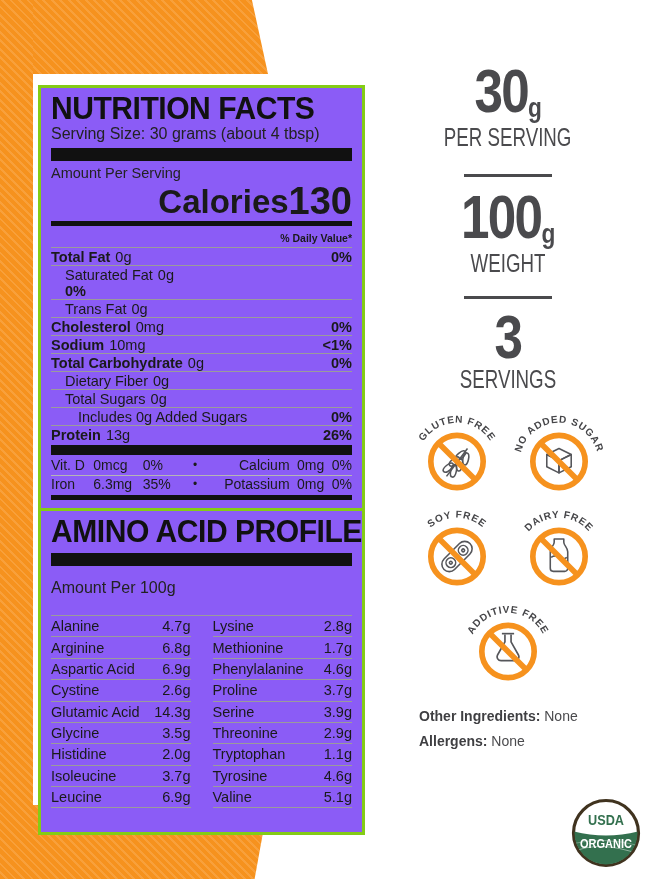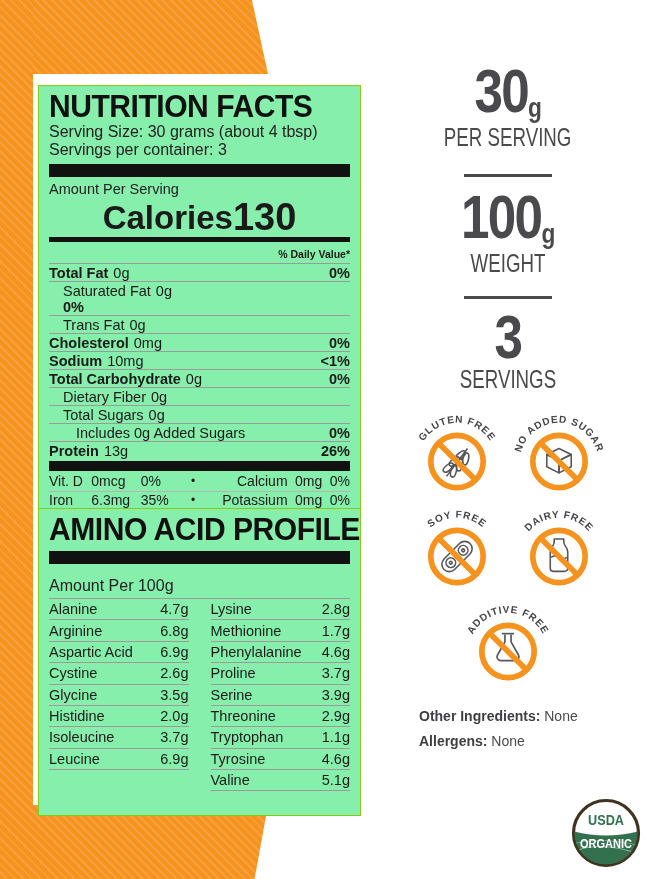--- a/index.html
+++ b/index.html
@@ -12,34 +12,34 @@
     position:absolute;
     background:repeating-linear-gradient(45deg,#f6921e 0 4px,#f8a03b 4px 6px);
   }
   .band-left{left:0;top:0;width:33px;height:879px;}
   .band-top{left:0;top:0;width:268px;height:74px;
     clip-path:polygon(0 0,94% 0,100% 100%,0 100%);}
   .band-bottom{left:0;top:805px;width:268px;height:74px;
     clip-path:polygon(0 0,100% 0,95% 100%,0 100%);}
 
   
-  .panel{position:absolute;left:38px;width:301px;border:1px solid #84cc16;background:#86efac;padding:0 10px;}
+  .panel{position:absolute;left:38px;width:301px;border:3px solid #84cc16;background:#8b5cf6;padding:0 10px;}
   .nf{top:85px;}
   .aa{top:508px;}
   .nf-title,.aa-title{
     font-weight:bold;font-size:31px;letter-spacing:-.5px;line-height:32px;margin-top:5px;
     transform:scaleX(.97);transform-origin:left;white-space:nowrap;color:#111;
   }
   .nf-sub{font-size:16px;line-height:18px;color:#222;}
   .bar{background:#111;}
   .bar-thick{height:13px;margin:5px 0 4px;}
   .bar-mid{height:5px;margin:2px 0;}
   .bar-protein{height:10px;margin:2px 0;}
   .aps{font-size:14.5px;margin-top:2px;color:#222;}
-  .cal-row{display:flex;justify-content:center;align-items:flex-end;height:38px;}
+  .cal-row{display:flex;justify-content:flex-end;align-items:flex-end;height:38px;}
   .cal-label{font-weight:bold;font-size:33px;line-height:34px;}
   .cal-value{font-weight:bold;font-size:38px;line-height:36px;}
   .dv-head{font-size:10.5px;font-weight:bold;text-align:right;padding:4px 0 3px;}
   .nrow{display:flex;justify-content:space-between;border-top:1px solid #9b9b9b;
         font-size:14.5px;line-height:16px;padding:.5px 0;}
   .nrow .nleft{display:flex;gap:5px;}
   .nrow .nlabel{font-weight:bold;}
   .nrow.plain .nlabel{font-weight:normal;}
   .nrow .ndv{font-weight:bold;}
   .ind1{padding-left:14px;flex-direction:column;}
@@ -47,21 +47,21 @@
   .vrow{display:flex;align-items:center;font-size:14px;line-height:17.5px;}
   .vrow.vsep{border-top:1px solid #b5b5b5;}
   .vl-label{width:46px;}
   .vl-amt{width:54px;}
   .vl-dv{width:40px;}
   .vbullet{width:34px;text-align:center;font-size:12px;}
   .vr-label{width:86px;text-align:right;}
   .vr-amt{width:46px;text-align:center;}
   .vr-dv{flex:1;text-align:right;}
   .footnote{font-size:10.6px;line-height:13px;color:#222;padding:4px 0 6px;}
-  .aa-sub{font-size:16px;margin-top:13px;padding-bottom:3px;border-bottom:1px solid #9b9b9b;color:#222;}
+  .aa-sub{font-size:16px;margin-top:13px;padding-bottom:18px;border-bottom:1px solid #9b9b9b;color:#222;}
   .aa-cols{display:flex;gap:22px;padding-bottom:24px;}
   .aa-col{flex:1;}
   .arow{display:flex;justify-content:space-between;font-size:14.5px;line-height:16px;
         padding:2.2px 0;border-bottom:1px solid #9b9b9b;}
 
   
   .rcol{position:absolute;left:403px;top:0;width:210px;height:879px;}
   .rcol > div{position:absolute;width:100%;text-align:center;}
   .bignum-wrap{color:#4a4a4d;}
   .bignum{display:inline-block;transform:scaleX(.84);transform-origin:center;
@@ -80,21 +80,20 @@
 </head>
 <body>
 
 <div class="stripe band-top"></div>
 <div class="stripe band-left"></div>
 <div class="stripe band-bottom"></div>
 
 <div class="panel nf">
   <div class="nf-title">NUTRITION FACTS</div>
   <div class="nf-sub">Serving Size: 30 grams (about 4 tbsp)</div>
-  <div class="nf-sub">Servings per container: 3</div>
   <div class="bar bar-thick"></div>
   <div class="aps">Amount Per Serving</div>
   <div class="cal-row">
     <span class="cal-label">Calories</span>
     <span class="cal-value">130</span>
   </div>
   <div class="bar bar-mid"></div>
   <div class="dv-head">% Daily Value*</div>
 
   <div class="nrow">
@@ -207,20 +206,24 @@
           <span>Arginine</span>
           <span>6.8g</span>
         </div>
       <div class="arow">
           <span>Aspartic Acid</span>
           <span>6.9g</span>
         </div>
       <div class="arow">
           <span>Cystine</span>
           <span>2.6g</span>
+        </div>
+      <div class="arow">
+          <span>Glutamic Acid</span>
+          <span>14.3g</span>
         </div>
       <div class="arow">
           <span>Glycine</span>
           <span>3.5g</span>
         </div>
       <div class="arow">
           <span>Histidine</span>
           <span>2.0g</span>
         </div>
       <div class="arow">

